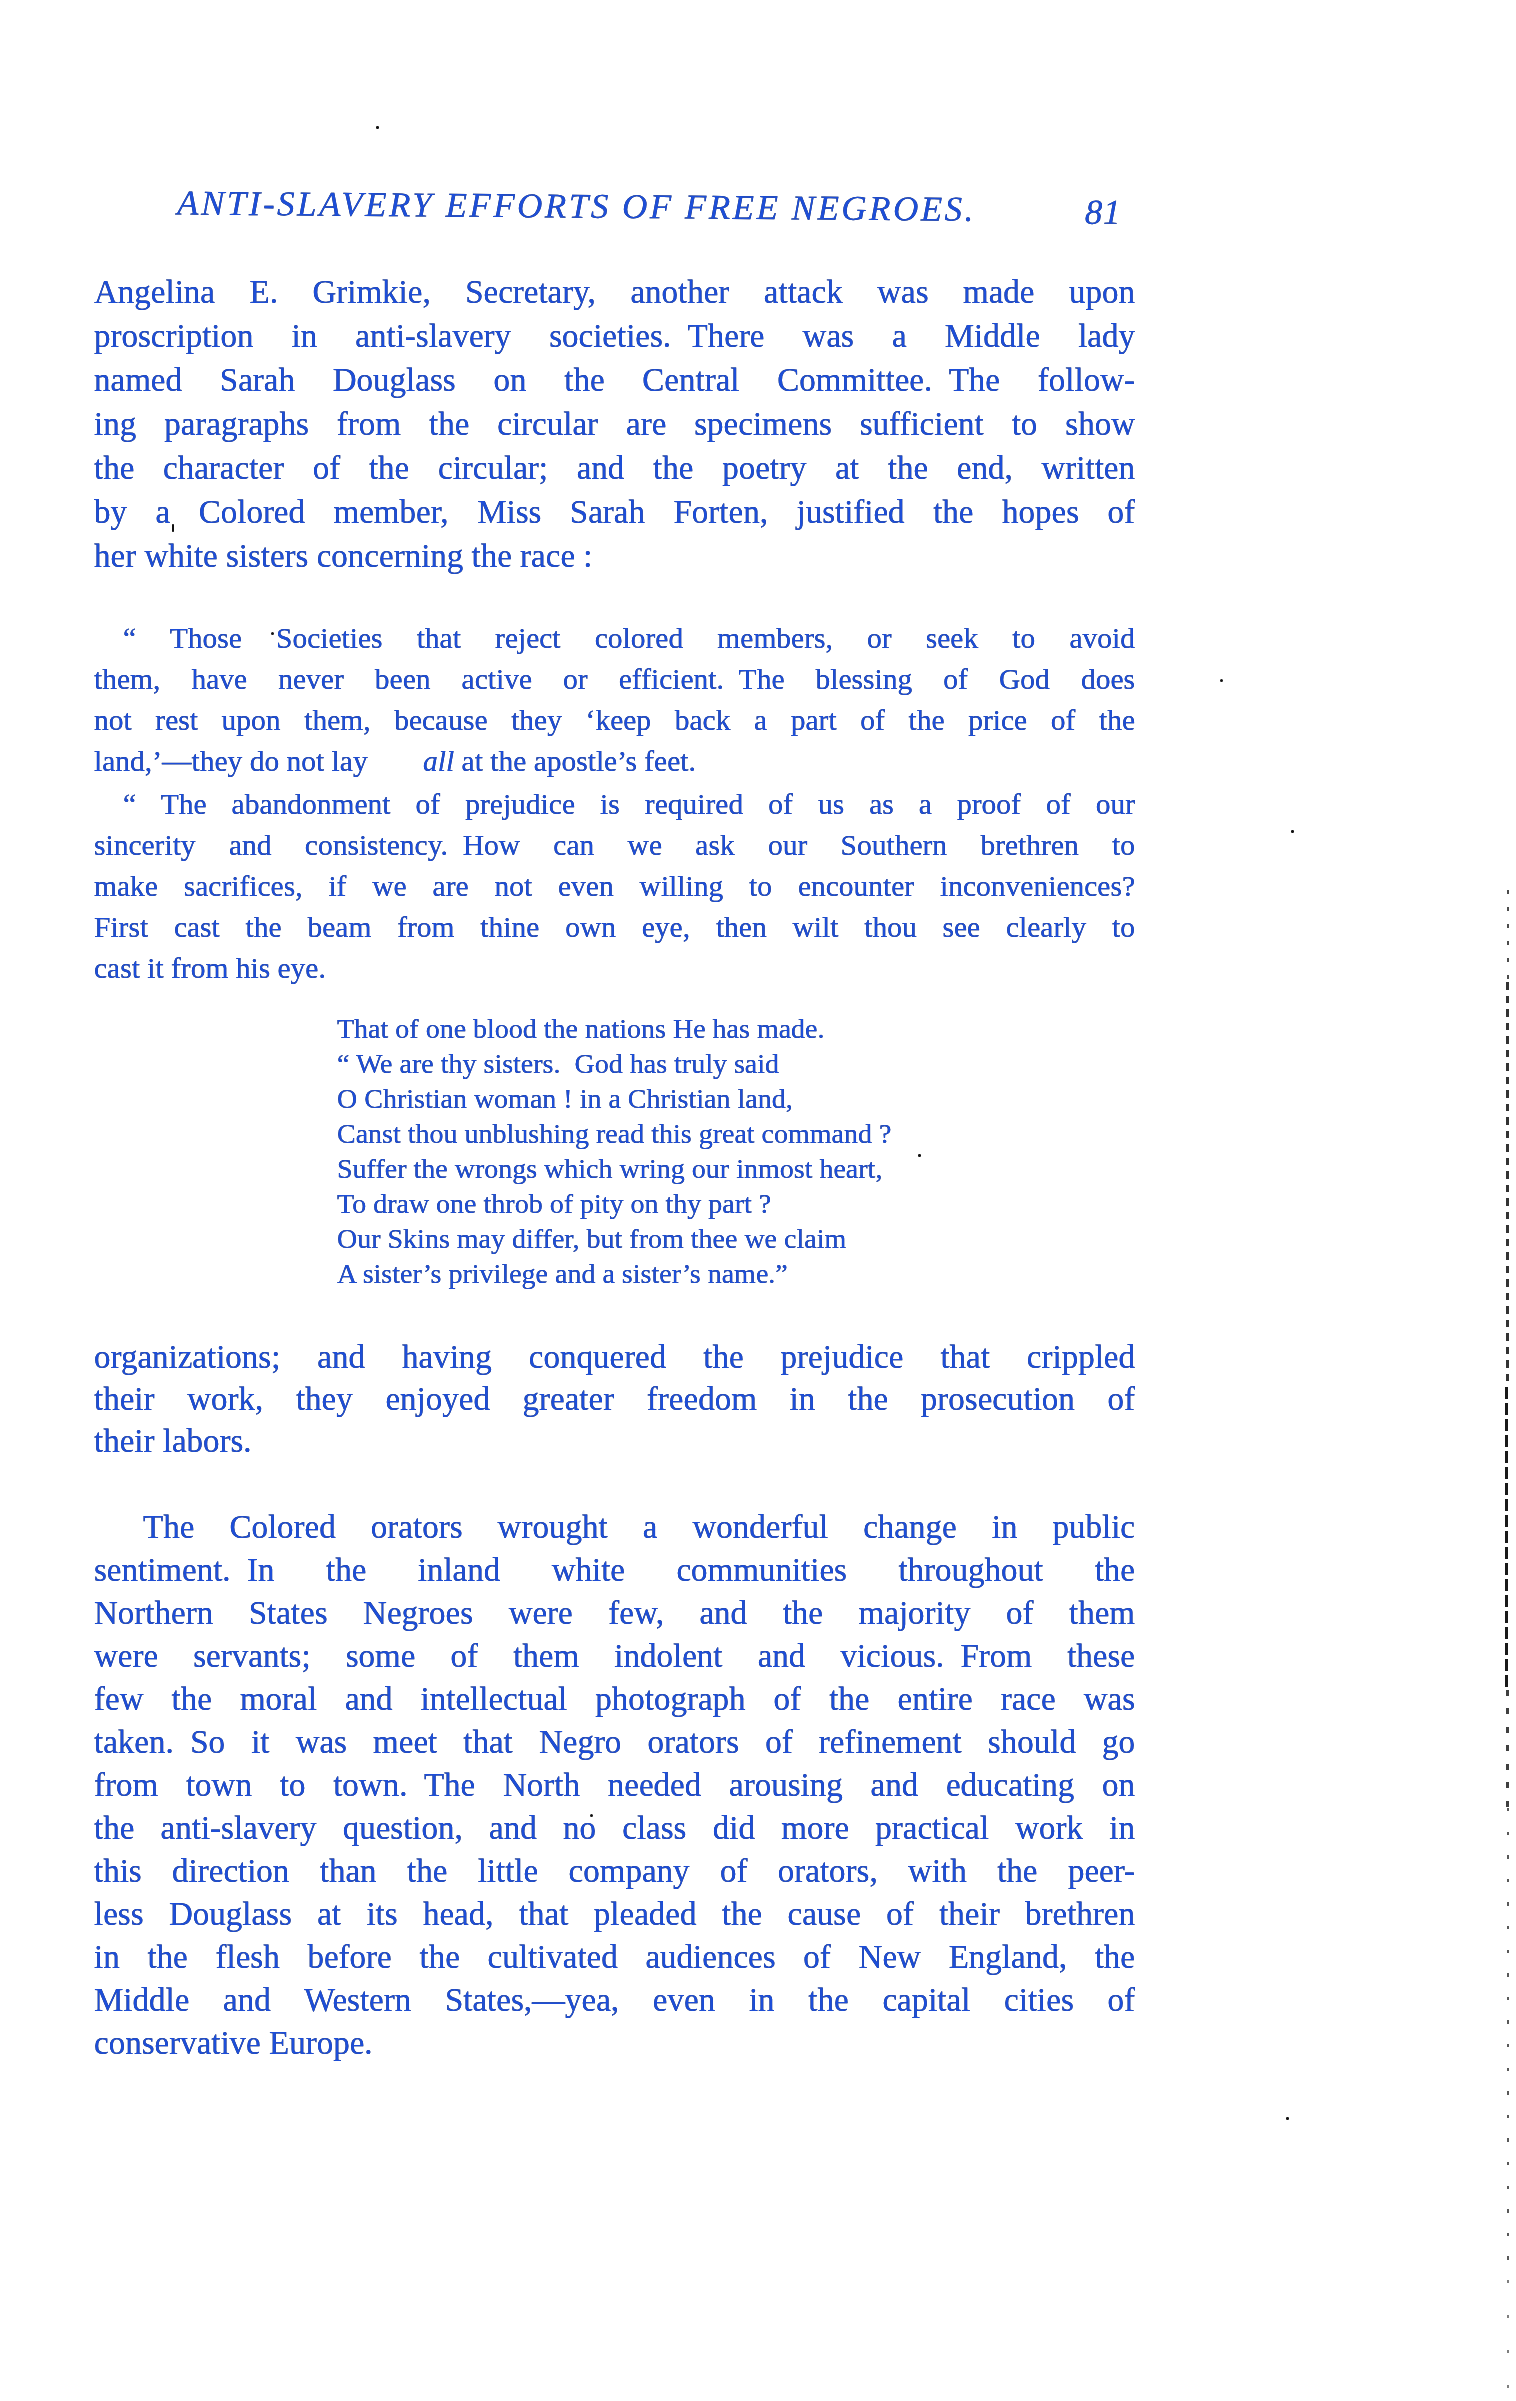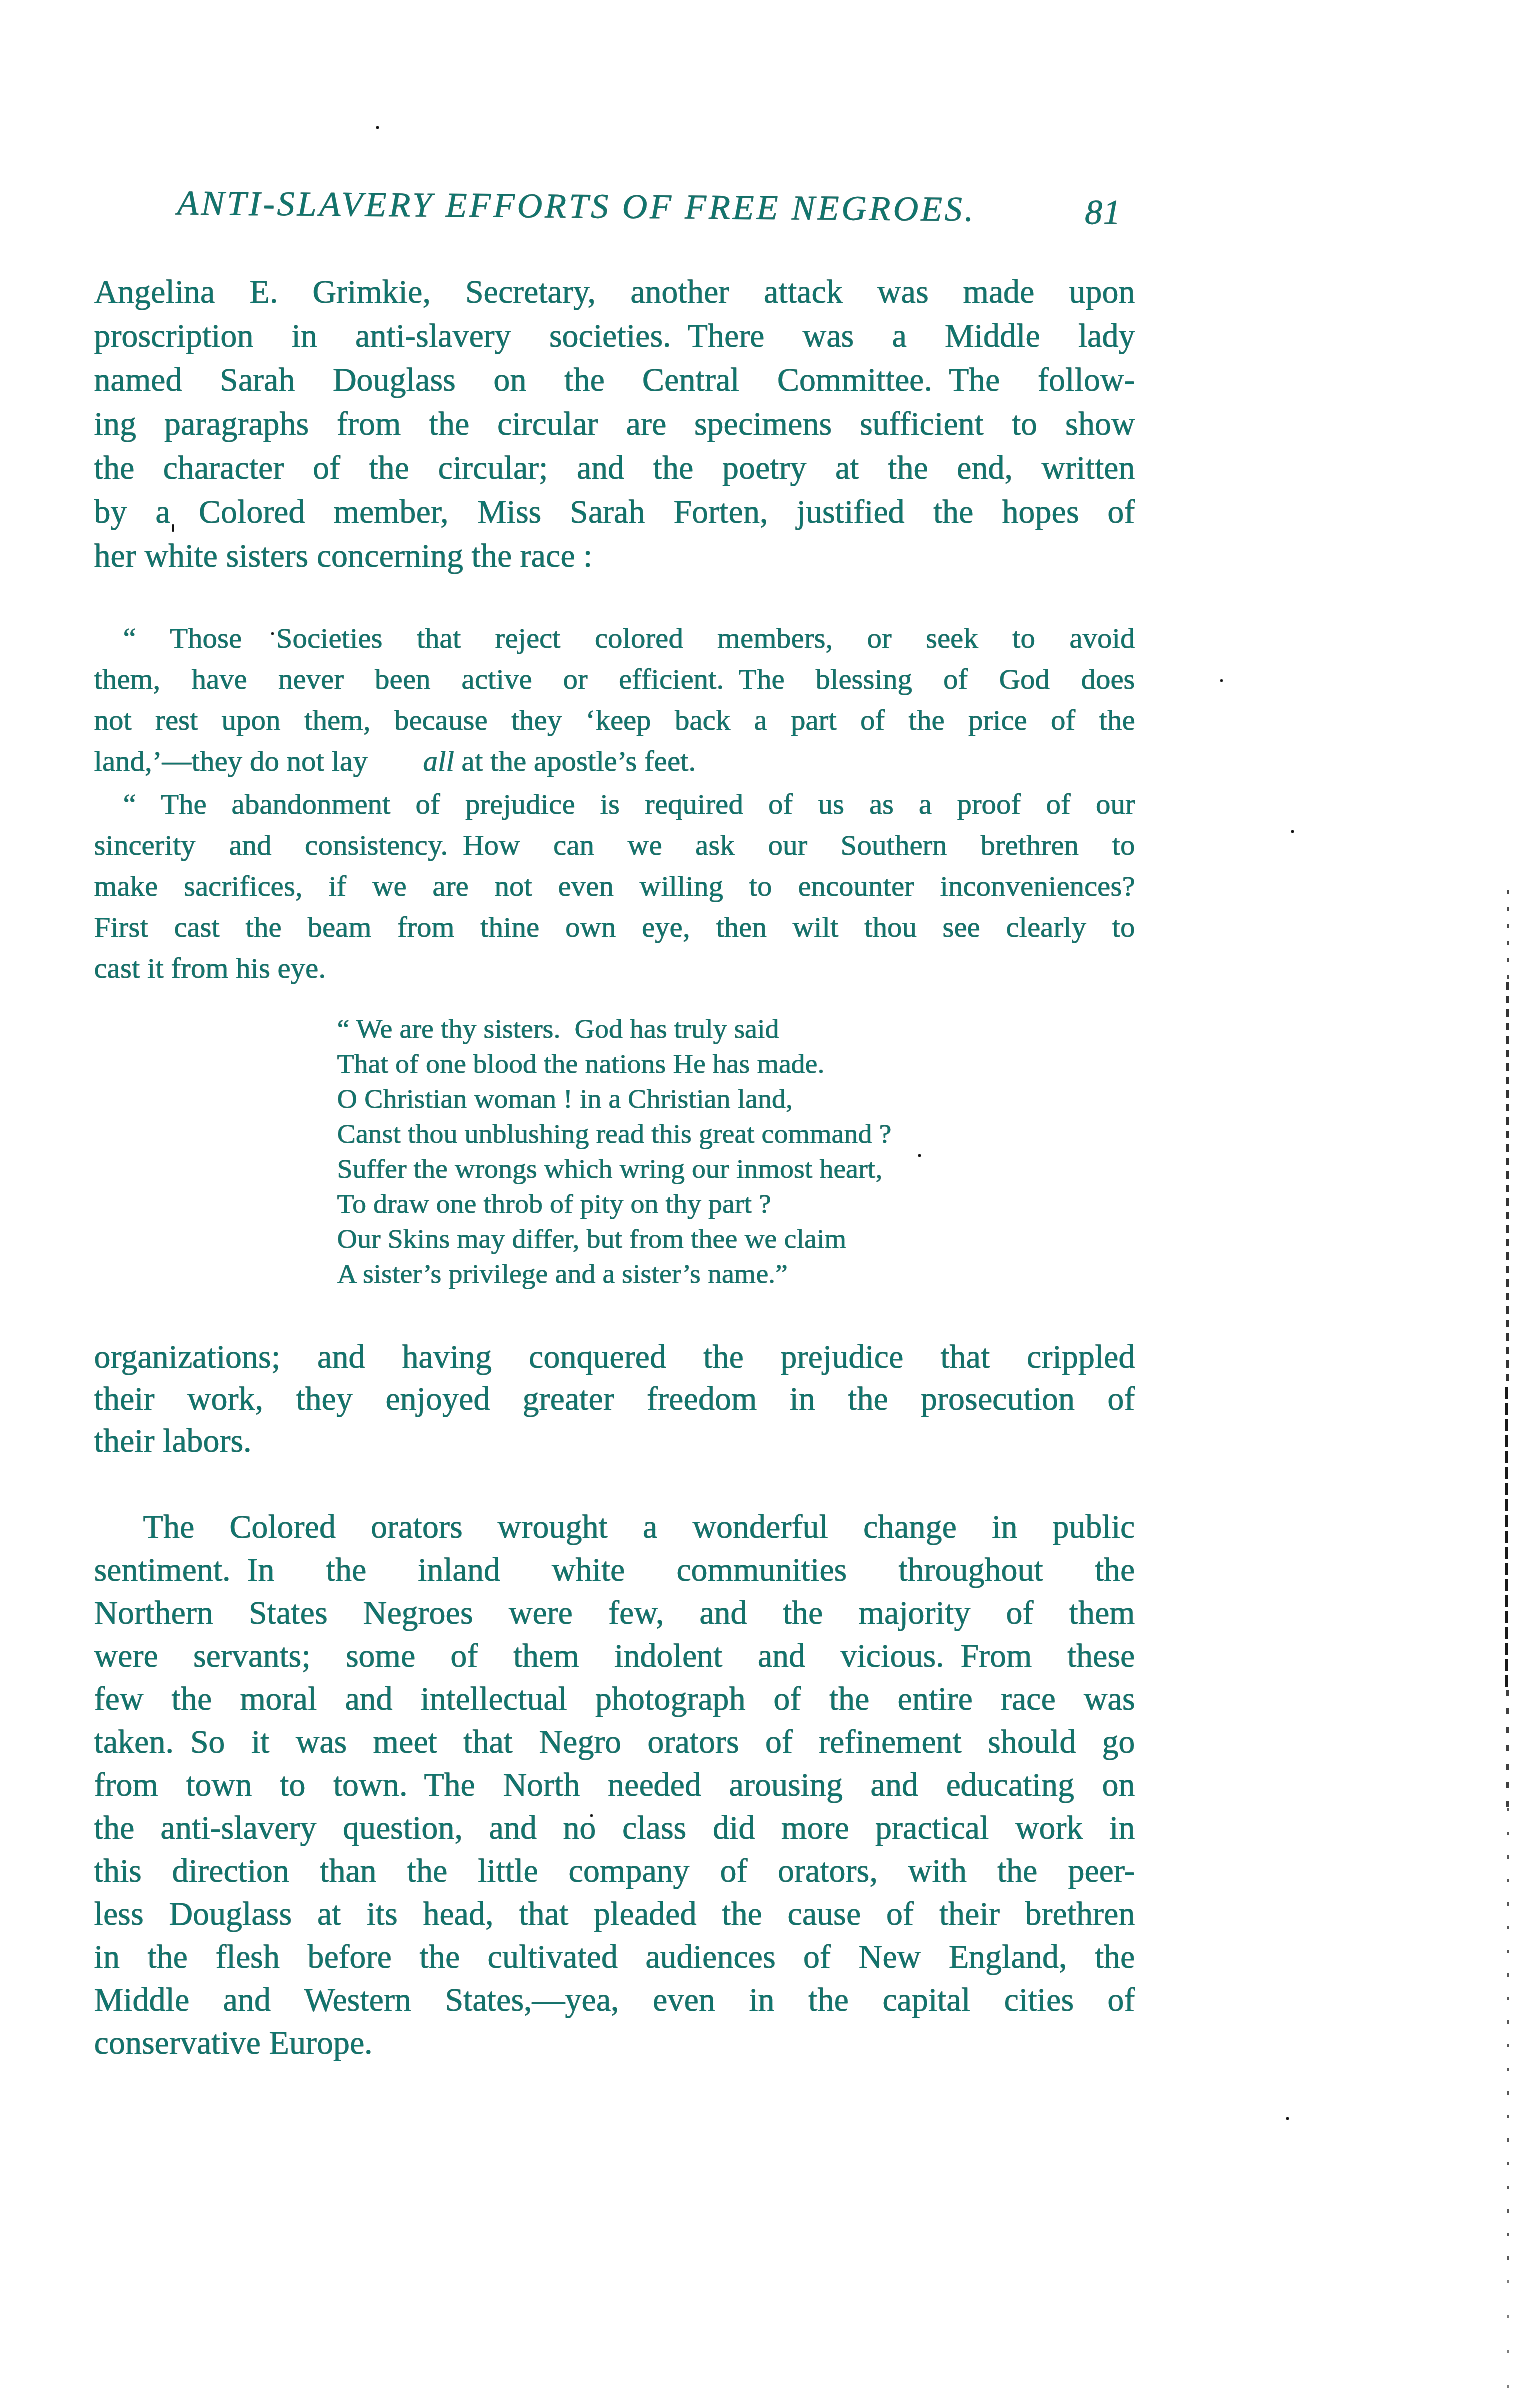--- a/index.html
+++ b/index.html
@@ -1,21 +1,21 @@
 <!DOCTYPE html>
 <html style="font-size:13.5px"><head>
 <meta charset="utf-8">
 <style>
   html, body { margin: 0; padding: 0; background: #e8e8e8; }
   .page {
     position: relative;
     width: 1517px;
     height: 2401px;
     background: #ffffff;
-    color: #0f766e;
+    color: #1d4ed8;
     font-family: "Liberation Serif", serif;
     overflow: hidden;
     text-shadow: 0 0 0.4px rgba(0,0,0,0.85);
   }
   .running-head {
     position: absolute;
     top: 187px;
     left: 94px;
     width: 1041px;
     height: 51px;
@@ -115,22 +115,22 @@
 
   <div class="block quote2">
     <div class="line indent-sm">“ The abandonment of prejudice is required of us as a proof of our</div>
     <div class="line">sincerity and consistency. How can we ask our Southern brethren to</div>
     <div class="line">make sacrifices, if we are not even willing to encounter inconveniences?</div>
     <div class="line">First cast the beam from thine own eye, then wilt thou see clearly to</div>
     <div class="line last">cast it from his eye.</div>
   </div>
 
   <div class="poem">
+    <div class="poem-line">That of one blood the nations He has made.</div>
     <div class="poem-line">“ We are thy sisters. God has truly said</div>
-    <div class="poem-line">That of one blood the nations He has made.</div>
     <div class="poem-line">O Christian woman ! in a Christian land,</div>
     <div class="poem-line">Canst thou unblushing read this great command ?</div>
     <div class="poem-line">Suffer the wrongs which wring our inmost heart,</div>
     <div class="poem-line">To draw one throb of pity on thy part ?</div>
     <div class="poem-line">Our Skins may differ, but from thee we claim</div>
     <div class="poem-line">A sister’s privilege and a sister’s name.”</div>
   </div>
 
   <div class="block body2">
     <div class="line">organizations; and having conquered the prejudice that crippled</div>

